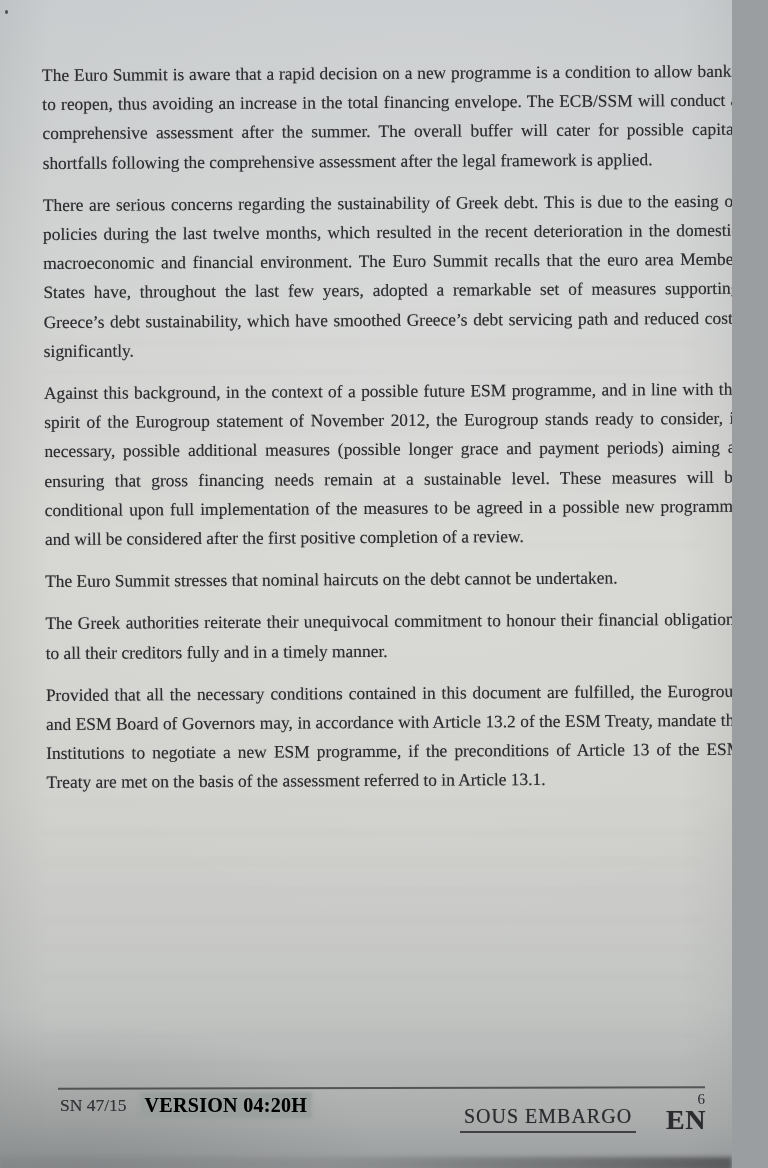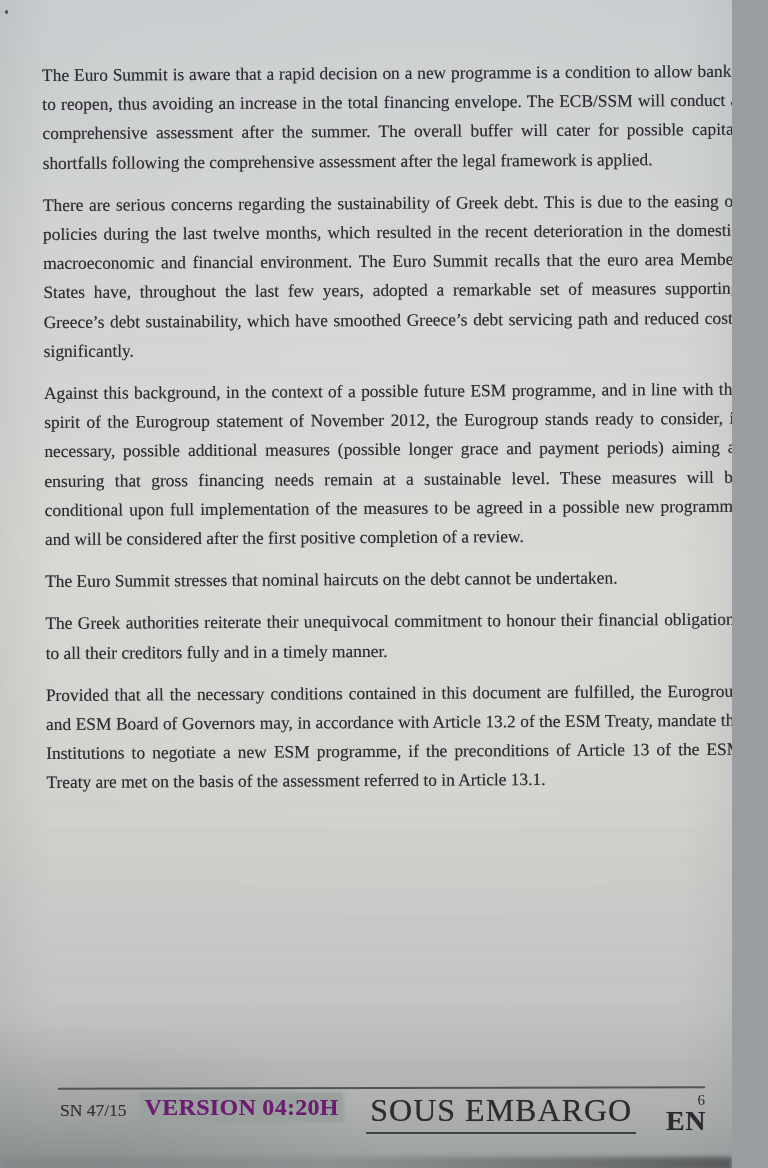--- a/index.html
+++ b/index.html
@@ -89,46 +89,46 @@
     top: 1087px;
     height: 0;
     border-top: 2px solid rgba(58,58,62,0.78);
     transform: rotate(-0.12deg);
   }
   .footer-left {
     position: absolute;
     left: 60px;
     top: 1094px;
     display: flex;
-    align-items: flex-end;
+    align-items: center;
     gap: 15px;
     color: #333337;
     font-size: 17.5px;
     text-shadow: 0 0 0.6px rgba(46,46,50,0.5);
   }
   .version-stamp {
     font-weight: bold;
-    font-size: 24px;
-    color: #701a75;
+    font-size: 20px;
+    color: #000000;
     background: #9aa09e;
     box-shadow: 0 0 3px 2px rgba(154,160,158,0.85);
     padding: 0 3px;
     letter-spacing: 0.3px;
   }
   .footer-right {
     position: absolute;
     right: 26px;
     top: 1092px;
     display: flex;
     align-items: flex-end;
     gap: 30px;
     color: #2c2c30;
   }
   .embargo-stamp {
-    font-size: 32px;
+    font-size: 20px;
     letter-spacing: 1px;
     border-bottom: 2px solid rgba(48,48,52,0.85);
     padding: 0 4px 3px 4px;
     text-shadow: 0 0 0.7px rgba(44,44,48,0.6);
   }
   .lang-block {
     display: flex;
     flex-direction: column;
     align-items: flex-end;
   }

